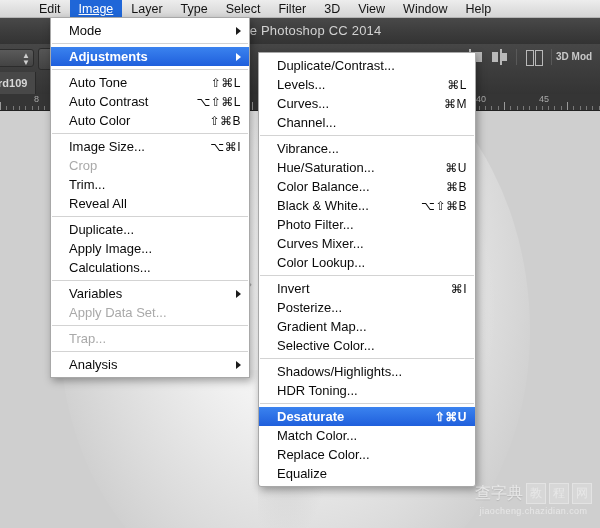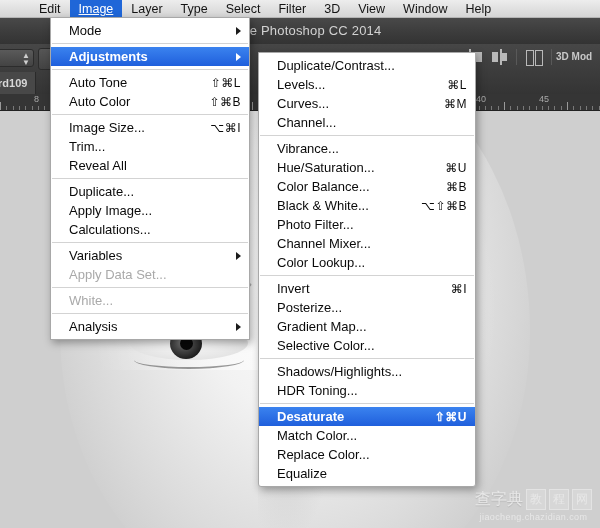--- a/index.html
+++ b/index.html
@@ -267,21 +267,21 @@
   .mi.selected .shortcut { color: #ffffff; font-weight: bold; }
   .mi.selected .arrow { border-left-color: #ffffff; }
   .mi-sep {
     height: 1px;
     background: #d3d3d3;
     margin: 3px 1px;
   }
 
   
   .watermark {
-    position: absolute; right: 8px; bottom: 6px;
+    position: absolute; right: 8px; bottom: 12px;
     display: flex; align-items: center; flex-direction: column;
     opacity: .5;
     margin-top: 24px;
   }
   .wm-row { display: flex; align-items: center; gap: 3px; }
   .wm-cn {
     font-size: 16px; color: #ffffff;
     font-family: "DejaVu Sans", sans-serif;
     text-shadow: 0 1px 1px rgba(0,0,0,.25);
   }
@@ -500,28 +500,35 @@
       <div class="mi selected">
         <span class="label">Adjustments</span>
         <span class="arrow"></span>
       </div>
       <div class="mi-sep"></div>
       <div class="mi">
         <span class="label">Auto Tone</span>
         <span class="shortcut">⇧⌘L</span>
       </div>
       <div class="mi">
+        <span class="label">Auto Contrast</span>
+        <span class="shortcut">⌥⇧⌘L</span>
+      </div>
+      <div class="mi">
         <span class="label">Auto Color</span>
         <span class="shortcut">⇧⌘B</span>
       </div>
       <div class="mi-sep"></div>
       <div class="mi">
         <span class="label">Image Size...</span>
         <span class="shortcut">⌥⌘I</span>
       </div>
+      <div class="mi disabled">
+        <span class="label">Crop</span>
+      </div>
       <div class="mi">
         <span class="label">Trim...</span>
       </div>
       <div class="mi">
         <span class="label">Reveal All</span>
       </div>
       <div class="mi-sep"></div>
       <div class="mi">
         <span class="label">Duplicate...</span>
       </div>
@@ -534,21 +541,21 @@
       <div class="mi-sep"></div>
       <div class="mi">
         <span class="label">Variables</span>
         <span class="arrow"></span>
       </div>
       <div class="mi disabled">
         <span class="label">Apply Data Set...</span>
       </div>
       <div class="mi-sep"></div>
       <div class="mi disabled">
-        <span class="label">White...</span>
+        <span class="label">Trap...</span>
       </div>
       <div class="mi-sep"></div>
       <div class="mi">
         <span class="label">Analysis</span>
         <span class="arrow"></span>
       </div>
     </div>
 
   <div class="menu" id="adjust-menu">
       <div class="mi">
@@ -578,21 +585,21 @@
         <span class="shortcut">⌘B</span>
       </div>
       <div class="mi">
         <span class="label">Black &amp; White...</span>
         <span class="shortcut">⌥⇧⌘B</span>
       </div>
       <div class="mi">
         <span class="label">Photo Filter...</span>
       </div>
       <div class="mi">
-        <span class="label">Channel Mixer...</span>
+        <span class="label">Curves Mixer...</span>
       </div>
       <div class="mi">
         <span class="label">Color Lookup...</span>
       </div>
       <div class="mi-sep"></div>
       <div class="mi">
         <span class="label">Invert</span>
         <span class="shortcut">⌘I</span>
       </div>
       <div class="mi">

